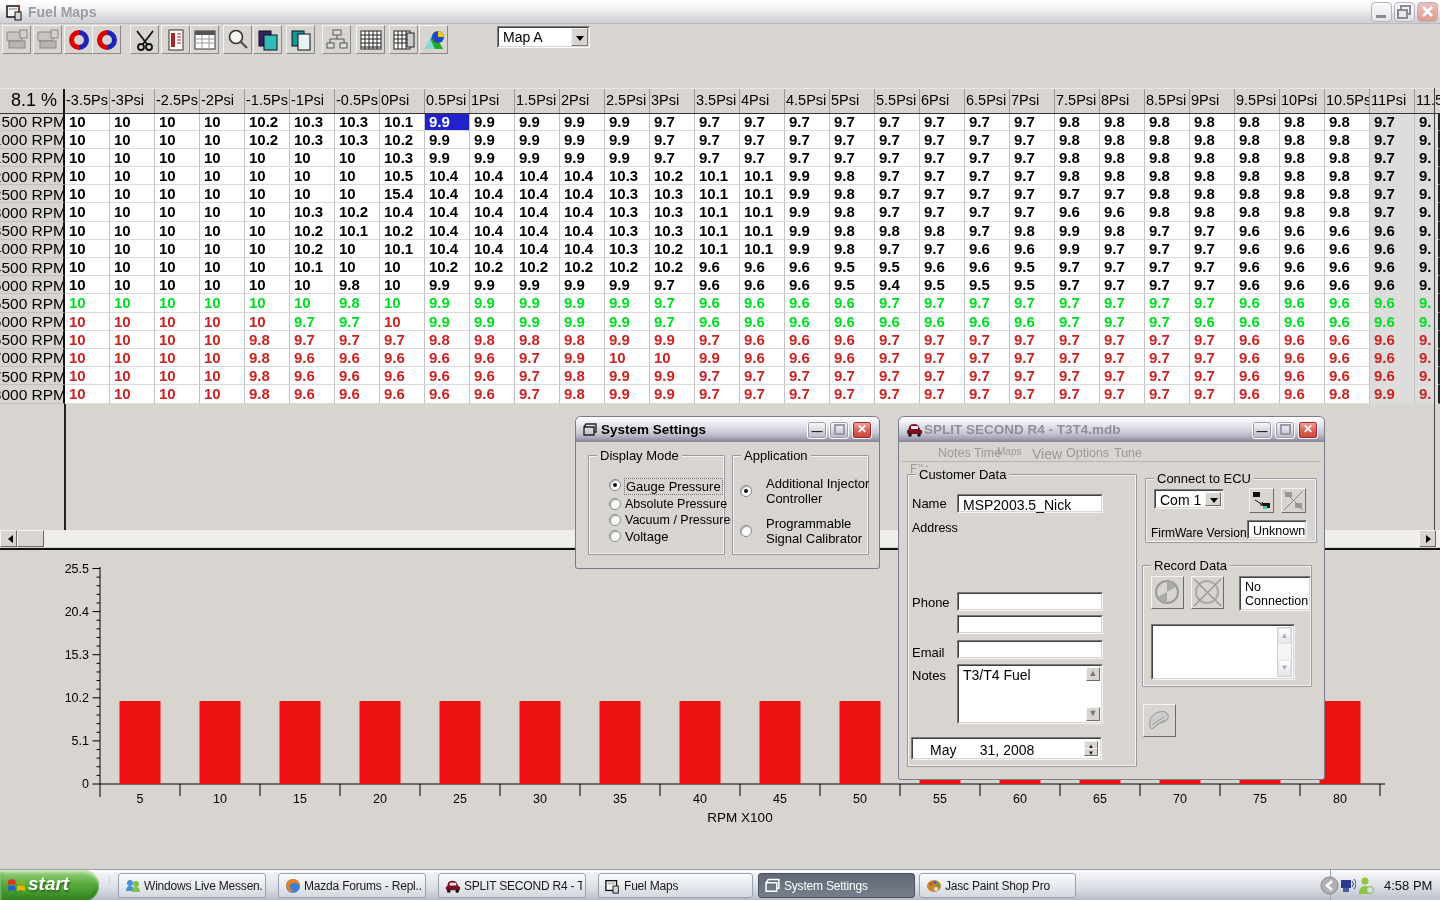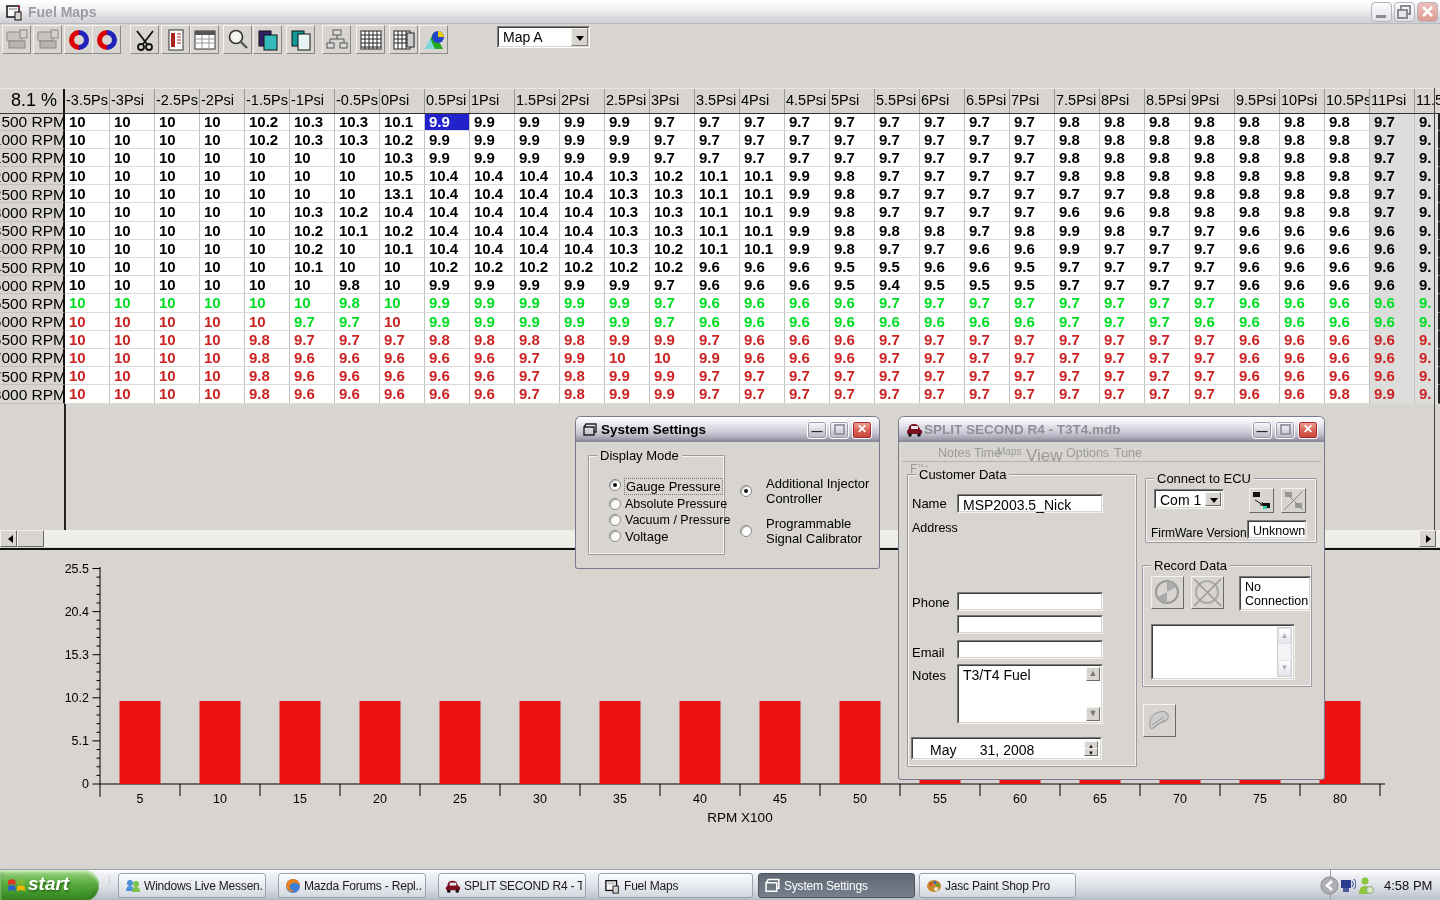--- a/index.html
+++ b/index.html
@@ -389,21 +389,21 @@
       <div class="rl">
         <span>2500 RPM</span>
       </div>
       <div class="dc" style="color:#000000">10</div>
       <div class="dc" style="color:#000000">10</div>
       <div class="dc" style="color:#000000">10</div>
       <div class="dc" style="color:#000000">10</div>
       <div class="dc" style="color:#000000">10</div>
       <div class="dc" style="color:#000000">10</div>
       <div class="dc" style="color:#000000">10</div>
-      <div class="dc" style="color:#000000">13.1</div>
+      <div class="dc" style="color:#000000">15.4</div>
       <div class="dc" style="color:#000000">10.4</div>
       <div class="dc" style="color:#000000">10.4</div>
       <div class="dc" style="color:#000000">10.4</div>
       <div class="dc" style="color:#000000">10.4</div>
       <div class="dc" style="color:#000000">10.3</div>
       <div class="dc" style="color:#000000">10.3</div>
       <div class="dc" style="color:#000000">10.1</div>
       <div class="dc" style="color:#000000">10.1</div>
       <div class="dc" style="color:#000000">9.9</div>
       <div class="dc" style="color:#000000">9.8</div>
@@ -929,20 +929,23 @@
           <rect x="5" y="3" width="9" height="9" fill="none" stroke="#9a9aaa" stroke-width="2"></rect>
         </svg></div>
   <div class="tb-btn close" style="left:276px">
         <div class="g">✕</div>
       </div>
  </div>
  <div class="xpbody">
   <div class="groupbox" style="left:9px;top:13px;width:137px;height:100px">
         <div class="gl">Display Mode</div>
       </div>
+  <div class="groupbox" style="left:153px;top:13px;width:137px;height:100px">
+        <div class="gl">Application</div>
+      </div>
   <div class="radio on" style="left:30px;top:37px"></div>
   <div class="lab" style="left:45px;top:36px;border:1px dotted #777;padding:0 1px">Gauge Pressure</div>
   <div class="radio" style="left:30px;top:56px"></div>
       <div class="lab" style="left:46px;top:55px;font-size:12.5px">Absolute Pressure</div>
   <div class="radio" style="left:30px;top:72px"></div>
       <div class="lab" style="left:46px;top:71px;font-size:12.5px">Vacuum / Pressure</div>
   <div class="radio" style="left:30px;top:88px"></div>
       <div class="lab" style="left:46px;top:87px">Voltage</div>
   <div class="radio on" style="left:161px;top:43px"></div>
   <div class="lab" style="left:187px;top:34px;line-height:15px">Additional Injector<br>Controller</div>
@@ -969,21 +972,21 @@
         </svg></div>
   <div class="tb-btn close" style="left:399px">
         <div class="g">✕</div>
       </div>
  </div>
  <div class="xpbody">
   <div style="position:absolute;left:0;right:0;top:0;height:20px;border-bottom:1px solid #b8b5b0">
    <span class="lab glab" style="left:8px;top:20px;font-size:12.5px">File</span>
    <span class="lab glab" style="left:36px;top:4px;font-size:12.5px">Notes Time</span>
    <span class="lab glab" style="left:95px;top:4px;font-size:10px">Maps</span>
-   <span class="lab glab" style="left:124px;top:4px;font-size:17px">View</span>
+   <span class="lab glab" style="left:130px;top:4px;font-size:14px">View</span>
    <span class="lab glab" style="left:164px;top:4px;font-size:12.5px">Options</span>
    <span class="lab glab" style="left:212px;top:4px;font-size:12.5px">Tune</span>
   </div>
   <div class="groupbox" style="left:5px;top:32px;width:230px;height:293px">
         <div class="gl">Customer Data</div>
       </div>
   <div class="lab" style="left:10px;top:54px">Name</div>
   <div class="xfield" style="left:55px;top:52px;width:146px;height:19px">
         <div class="in"></div>
         <div class="tx">MSP2003.5_Nick</div>

